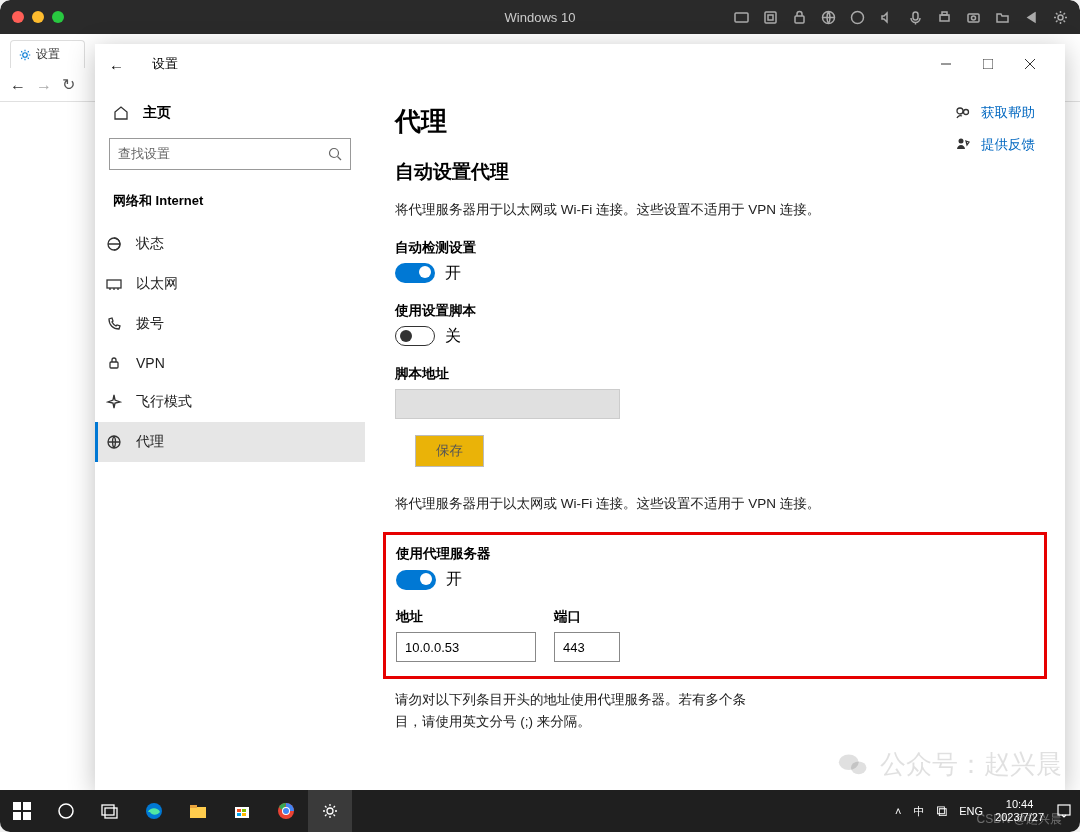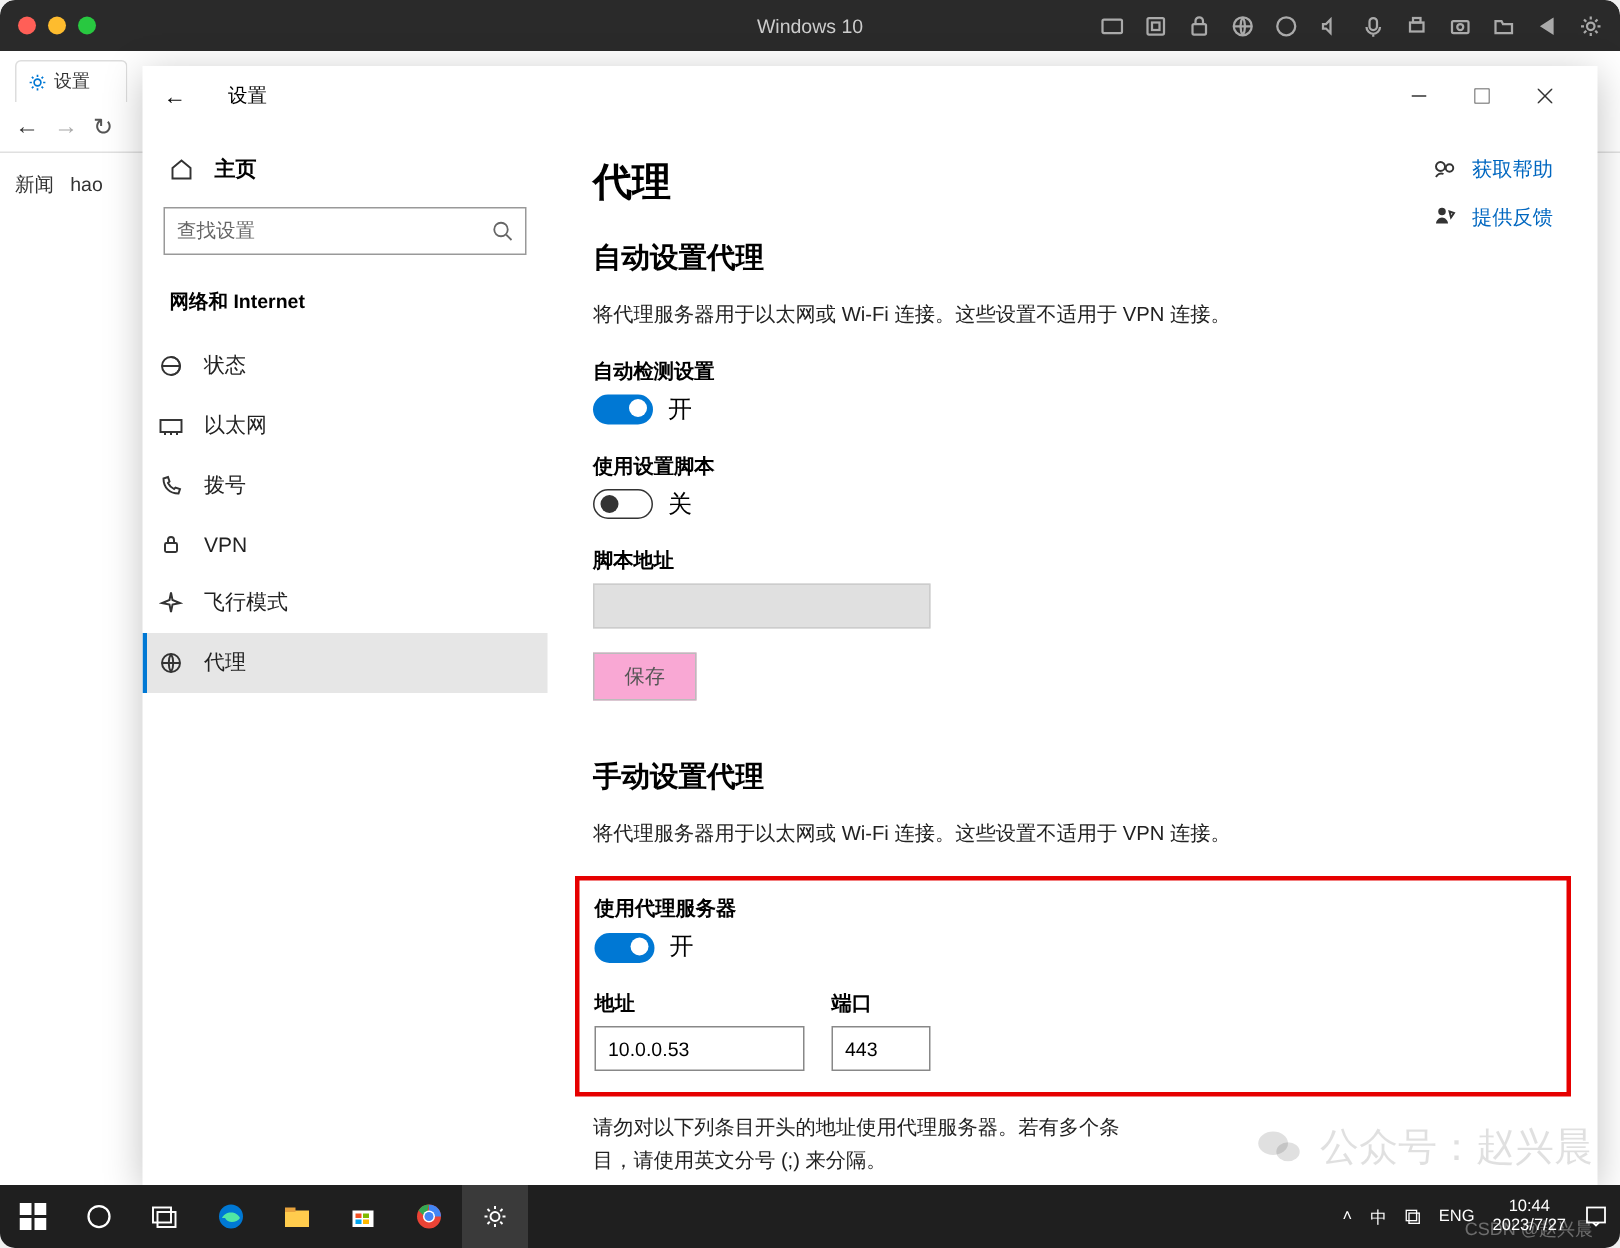--- a/index.html
+++ b/index.html
@@ -48,21 +48,21 @@
 .field-label { font-size:13.5px; margin-bottom:6px;font-weight:bold; }
 .toggle-row { display:flex; align-items:center; gap:10px; margin-bottom:18px; }
 .toggle { width:40px; height:20px; border-radius:10px; position:relative; }
 .toggle.on { background:#0078d4; }
 .toggle.off { background:#fff; border:1px solid #333; }
 .toggle .knob { width:12px; height:12px; border-radius:50%; position:absolute; top:3px; }
 .toggle.on .knob { background:#fff; right:4px; }
 .toggle.off .knob { background:#333; left:4px; top:2.5px; }
 .text-input { height:30px; border:1px solid #888; padding:0 8px; font-size:13px; background:#fff; }
 .text-input.disabled { background:#e0e0e0; border-color:#ccc; }
-.btn { height:32px; padding:0 20px; background:#f9a8d4; border:1px solid #bbb; font-size:13.5px; display:inline-flex; align-items:center; color:#555; }
+.btn { height:32px; padding:0 20px; background:#eab308; border:1px solid #bbb; font-size:13.5px; display:inline-flex; align-items:center; color:#555;margin-left:20px; }
 .highlight-box { border:3px solid #e60000; padding:10px 10px 14px 10px; margin:6px -12px 10px -12px; }
 .input-row { display:flex; gap:18px; margin-top:4px; }
 .input-col { display:flex; flex-direction:column; }
 
 .right-links { position:absolute; top:20px; right:30px; font-size:13.5px; }
 .link-row { display:flex; align-items:center; gap:10px; color:#0067c0; margin-bottom:14px; cursor:pointer; }
 .link-icon { width:16px; height:16px; color:#333; }
 
 
 .taskbar { position:absolute; left:0; right:0; bottom:0; height:42px; background:#1f1f1f; display:flex; align-items:center; }
@@ -139,24 +139,20 @@
     <svg class="gear-blue" viewBox="0 0 16 16">
         <circle cx="8" cy="8" r="3" fill="none" stroke="#0078d4" stroke-width="1.5"></circle>
         <path d="M8 1v2M8 13v2M1 8h2M13 8h2M3 3l1.4 1.4M11.6 11.6L13 13M13 3l-1.4 1.4M4.4 11.6L3 13" stroke="#0078d4" stroke-width="1.5"></path>
       </svg>
     <span>设置</span>
   </div>
   <div class="browser-nav">
     <span class="arrow">←</span>
     <span class="arrow" style="color:#aaa">→</span>
     <span>↻</span>
-  </div>
-  <div class="browser-content">
-    <span>新闻</span>&nbsp;&nbsp;
-    <span>hao</span>
   </div>
 
   <div class="settings">
     <div class="set-header">
       <div class="set-header-left">
         <span style="font-size:15px">←</span>
         <span>设置</span>
       </div>
       <div class="win-controls">
         <div class="win-btn">
@@ -291,21 +287,20 @@
         </div>
 
         <div class="field-label">脚本地址</div>
         <input class="text-input disabled" style="width: 225px;" value="">
         <div style="height:16px"></div>
         <button class="btn">
             <span>保存</span>
           </button>
 
         <div style="height:26px"></div>
-        <div class="section-title">手动设置代理</div>
         <div class="desc">将代理服务器用于以太网或 Wi-Fi 连接。这些设置不适用于 VPN 连接。</div>
 
         <div class="highlight-box">
           <div class="field-label">使用代理服务器</div>
           <div class="toggle-row">
             <div class="toggle on">
                 <div class="knob"></div>
               </div>
             <span>开</span>
           </div>

